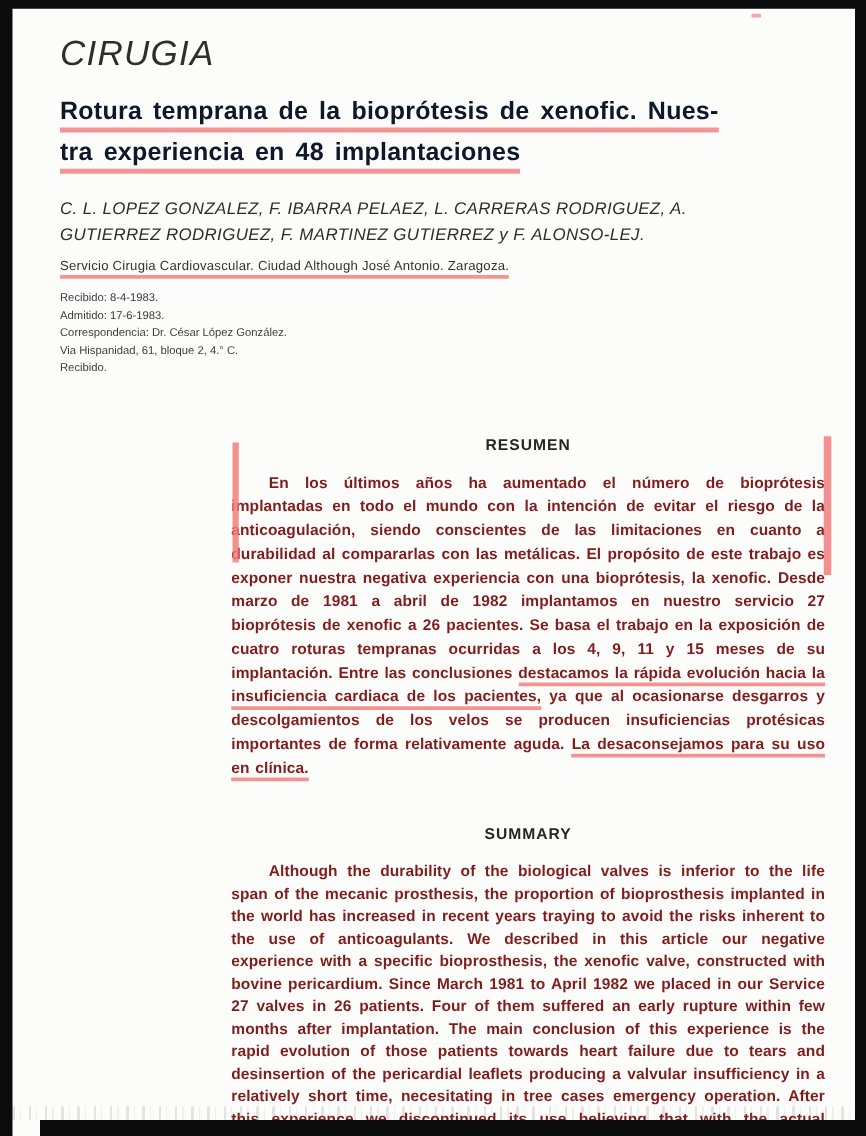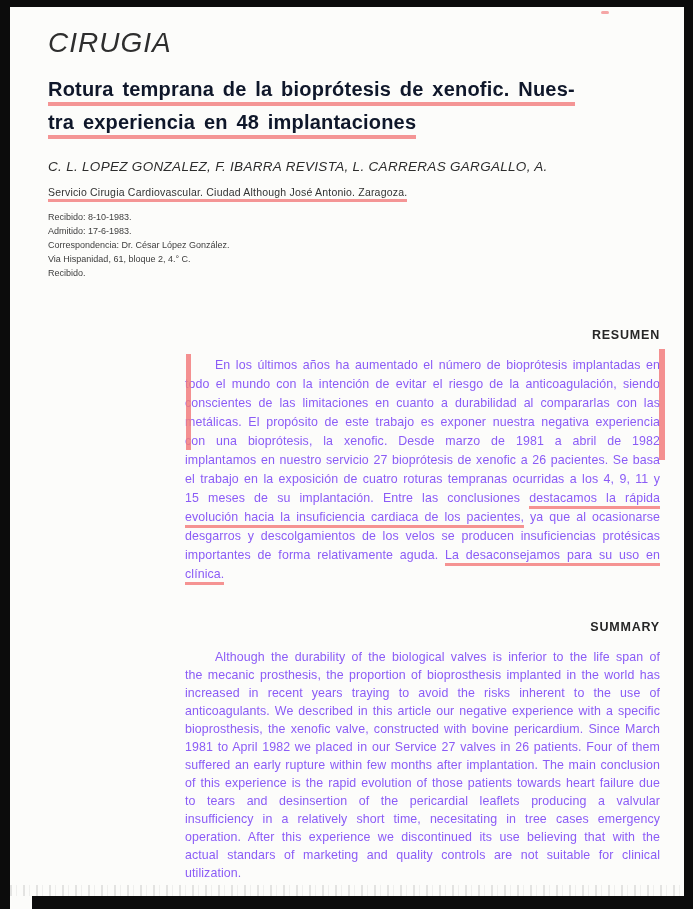--- a/index.html
+++ b/index.html
@@ -31,24 +31,24 @@
   .marker-u4{border-bottom:4px solid rgba(242,130,130,.85);padding-bottom:2px;}
   .marker-u3{border-bottom:3px solid rgba(242,130,130,.85);padding-bottom:1px;}
 
   
   .authors{margin-top:17px;font-size:13.5px;font-style:italic;line-height:21px;letter-spacing:.3px;color:#2d2d2d;}
   .affiliation{margin-top:9px;font-size:10.5px;letter-spacing:.2px;color:#333;}
   .correspondence{margin-top:12px;font-size:9px;line-height:14px;color:#3d3d3d;}
 
   
   .abstract-block{margin-left:137px;width:475px;}
-  .abstract-heading{font-size:12.5px;font-weight:bold;text-align:right;letter-spacing:.8px;margin:0;color:#262626;}
+  .abstract-heading{font-size:12.5px;font-weight:bold;text-align:center;letter-spacing:.8px;margin:0;color:#262626;}
   .h-resumen{margin-top:48px;}
   .h-summary{margin-top:36px;}
-  .abstract-text{margin:14px 0 0 0;font-size:12.4px;font-weight:normal;text-align:justify;text-indent:30px;word-spacing:1px;letter-spacing:.1px;color:#8b5cf6;}
+  .abstract-text{margin:14px 0 0 0;font-size:12.4px;font-weight:bold;text-align:justify;text-indent:30px;word-spacing:1px;letter-spacing:.1px;color:#7f1d1d;}
   .lh-resumen{line-height:19px;}
   .lh-summary{line-height:18px;}
   .marker-underline-inline{border-bottom:3px solid rgba(242,120,120,.8);padding-bottom:1px;}
 
   
   .vbar{position:absolute;background:rgba(242,125,125,.85);}
   .vbar-left{left:186px;top:354px;width:5px;height:96px;}
   .vbar-right{left:659px;top:349px;width:6px;height:111px;}
   .speck{position:absolute;left:601px;top:11px;width:8px;height:3px;background:rgba(242,130,130,.7);border-radius:2px;}
 </style>
@@ -62,29 +62,30 @@
     <header class="masthead">
       <div class="journal-name">CIRUGIA</div>
     </header>
 
     <h1 class="article-title">
       <span class="marker-u4">Rotura temprana de la bioprótesis de xenofic. Nues-</span><br>
       <span class="marker-u4">tra experiencia en 48 implantaciones</span>
     </h1>
 
     <div class="authors">
-      <span>C. L. LOPEZ GONZALEZ, F. IBARRA REVISTA, L. CARRERAS GARGALLO, A.</span><br>
+      <span>C. L. LOPEZ GONZALEZ, F. IBARRA PELAEZ, L. CARRERAS RODRIGUEZ, A.</span><br>
+      <span>GUTIERREZ RODRIGUEZ, F. MARTINEZ GUTIERREZ y F. ALONSO-LEJ.</span>
     </div>
 
     <div class="affiliation">
       <span class="marker-u3">Servicio Cirugia Cardiovascular. Ciudad Although José Antonio. Zaragoza.</span>
     </div>
 
     <div class="correspondence">
-      <div>Recibido: 8-10-1983.</div>
+      <div>Recibido: 8-4-1983.</div>
       <div>Admitido: 17-6-1983.</div>
       <div>Correspondencia: Dr. César López González.</div>
       <div>Via Hispanidad, 61, bloque 2, 4.° C.</div>
       <div>Recibido.</div>
     </div>
 
     <section class="abstract-block">
       <h2 class="abstract-heading h-resumen">RESUMEN</h2>
       <p class="abstract-text lh-resumen"><span>En los últimos años ha aumentado el número de bioprótesis implantadas en todo el mundo con la intención de evitar el riesgo de la anticoagulación, siendo conscientes de las limitaciones en cuanto a durabilidad al compararlas con las metálicas. El propósito de este trabajo es exponer nuestra negativa experiencia con una bioprótesis, la xenofic. Desde marzo de 1981 a abril de 1982 implantamos en nuestro servicio 27 bioprótesis de xenofic a 26 pacientes. Se basa el trabajo en la exposición de cuatro roturas tempranas ocurridas a los 4, 9, 11 y 15 meses de su implantación. Entre las conclusiones </span><span class="marker-underline-inline">destacamos la rápida evolución hacia la insuficiencia cardiaca de los pacientes,</span><span> ya que al ocasionarse desgarros y descolgamientos de los velos se producen insuficiencias protésicas importantes de forma relativamente aguda. </span><span class="marker-underline-inline">La desaconsejamos para su uso en clínica.</span></p>
 

